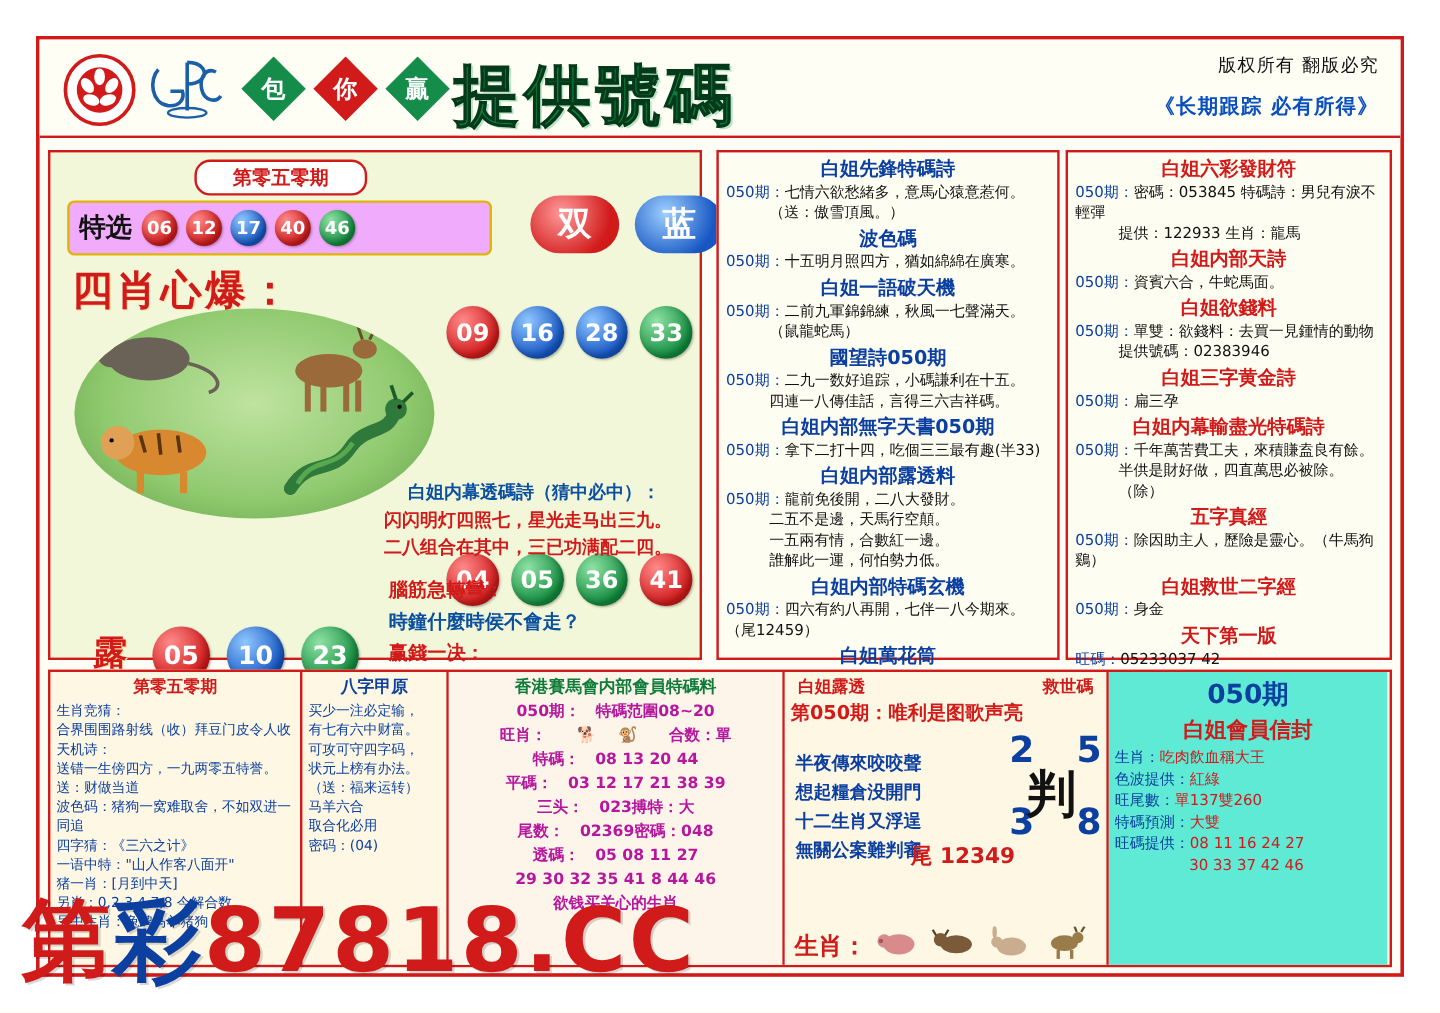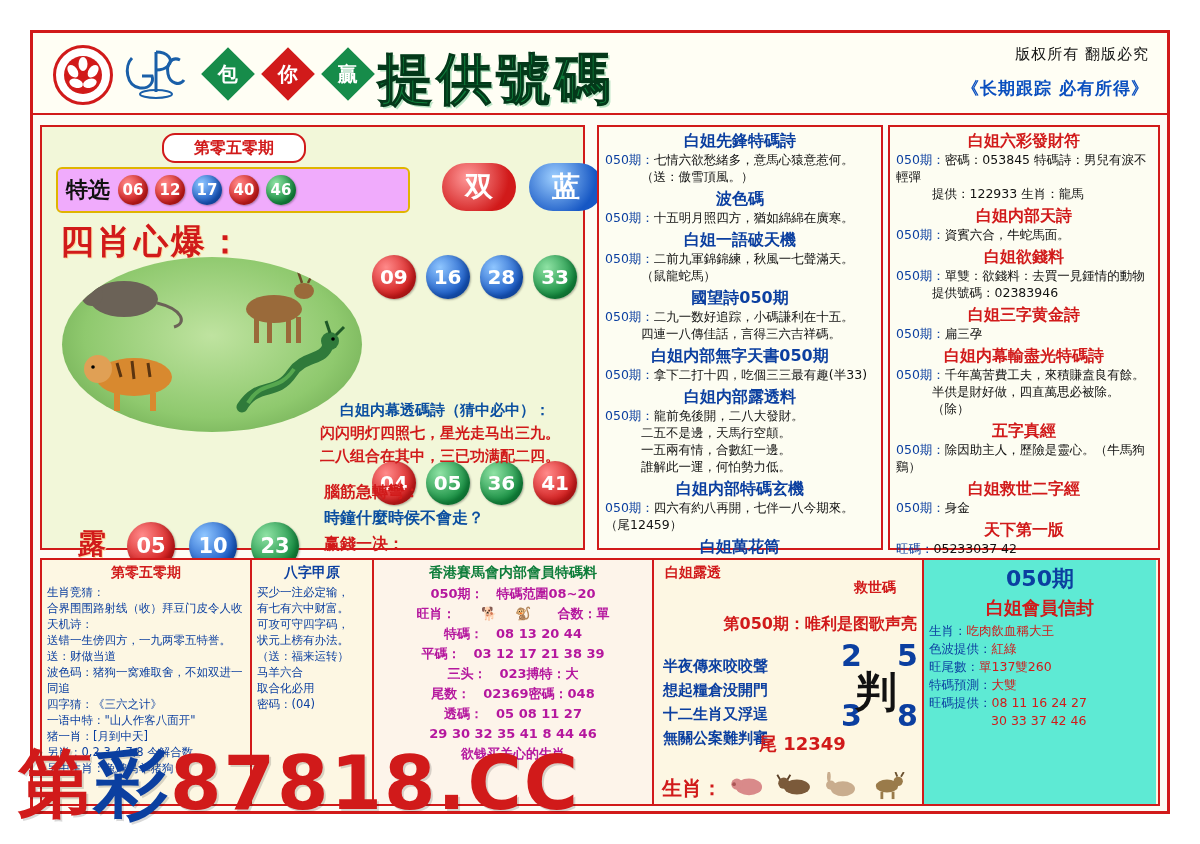--- a/index.html
+++ b/index.html
@@ -184,21 +184,21 @@
   .bc3{width:280px;border-right:2px solid #d11a1a;padding:4px 5px;background:#fdf4ea;}
   .bc4{width:270px;border-right:2px solid #d11a1a;padding:4px 5px;background:#fdf7e3;}
   .bc5{width:232px;padding:4px 5px;background:#5eead4;}
   .bc-hd{
     text-align:center;font-size:14px;font-weight:bold;color:#d11a1a;margin-bottom:2px;
   }
   .bc-hd.blue{color:#0b3fa0;}
   .bc-hd.green{color:#0e7d3a;text-align:center;}
   .bc-l{font-size:11.5px;line-height:16px;color:#0b3fa0;}
   .bc3-l{font-size:13px;line-height:20px;color:#b5179e;text-align:center;font-weight:bold;}
-  .bc4-l{font-size:15px;line-height:24px;color:#0b3fa0;text-align:right;font-weight:bold;}
+  .bc4-l{font-size:15px;line-height:24px;color:#0b3fa0;text-align:left;font-weight:bold;}
   .bc5-l{font-size:12.5px;line-height:18px;color:#d11a1a;}
   .bc5-l .b{color:#0b3fa0;}
   .bigdigit{
     position:absolute;font-size:30px;font-weight:bold;color:#0b3fa0;
   }
   .pan{
     position:absolute;left:98px;top:88px;font-size:42px;font-weight:bold;color:#111;
   }
   .watermark{
     position:absolute;left:18px;top:735px;
@@ -491,21 +491,21 @@
       <div class="bc3-l">三头：　023搏特：大</div>
       <div class="bc3-l">尾数：　02369密碼：048</div>
       <div class="bc3-l">透碼：　05 08 11 27</div>
       <div class="bc3-l">29 30 32 35 41 8 44 46</div>
       <div class="bc3-l">欲钱买关心的生肖</div>
     </div>
 
     <div class="bcol bc4">
       <div style="display:flex;justify-content:space-between;padding:0 6px;">
         <span class="bc-hd" style="margin:0;">白姐露透</span>
-        <span class="bc-hd" style="margin:15px;">救世碼</span>
+        <span class="bc-hd" style="margin:0;">救世碼</span>
       </div>
       <div class="bc4-l" style="font-size:16px;color:#d11a1a;">第050期：唯利是图歌声亮</div>
       <div style="position:relative;height:120px;">
         <div style="position:absolute;left:4px;top:2px;width:175px;margin-top:16px;">
           <div class="bc4-l" style="text-align:left;">半夜傳來咬咬聲</div>
           <div class="bc4-l" style="text-align:left;">想起糧倉没開門</div>
           <div class="bc4-l" style="text-align:left;">十二生肖又浮逞</div>
           <div class="bc4-l" style="text-align:left;">無關公案難判審</div>
         </div>
         <div class="bigdigit" style="left:182px;top:2px;">2</div>

